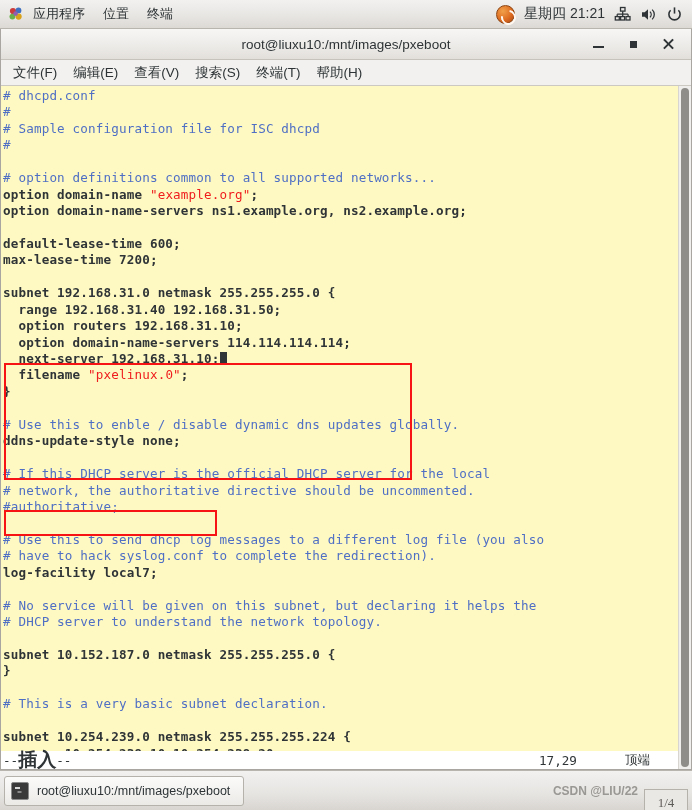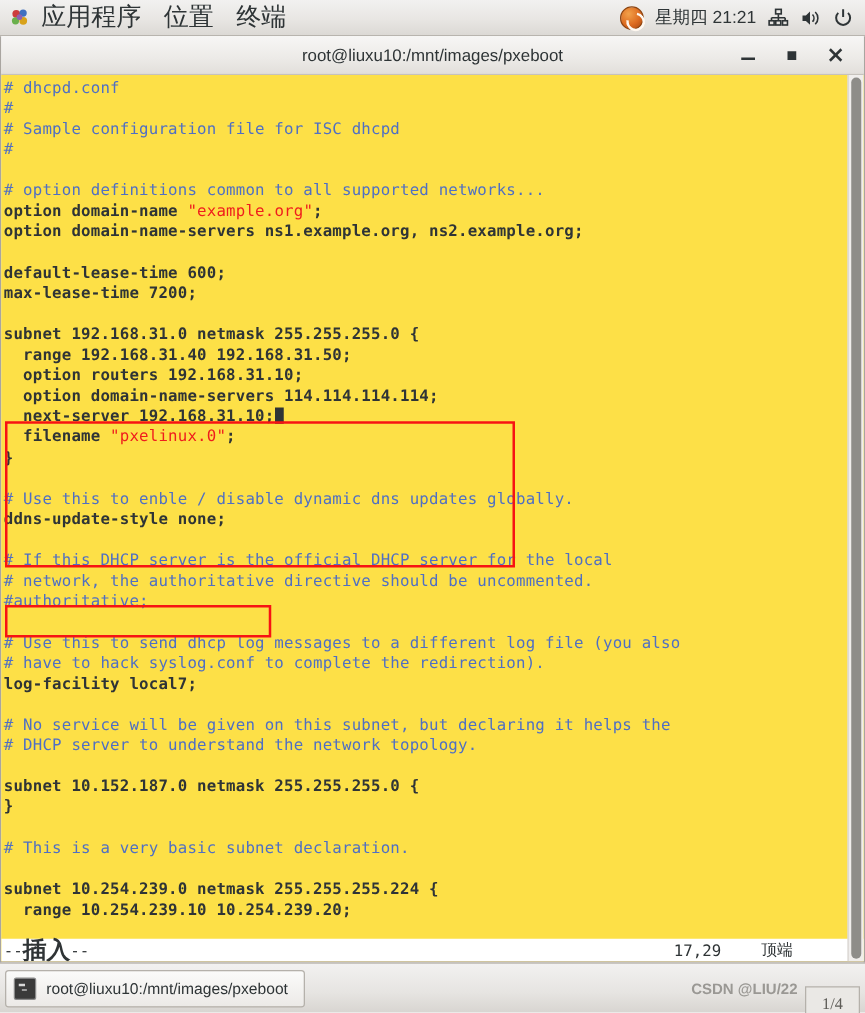--- a/index.html
+++ b/index.html
@@ -12,21 +12,21 @@
 
   
   #top-panel {
     position: absolute; left: 0; top: 0;
     width: 692px; height: 29px;
     background: linear-gradient(to bottom, #f2f1f0 0%, #e8e6e3 55%, #dcd9d5 100%);
     border-bottom: 1px solid #b8b4ae;
     display: flex; align-items: center;
   }
   .panel-menu {
-    font-size: 20px; color: #2e3436;
+    font-size: 13px; color: #2e3436;
     padding: 2px 9px; line-height: 20px;
     white-space: nowrap;
   }
   #apps-foot-icon {
     margin-left: 8px; width: 16px; height: 16px;
     position: relative; flex: none;
   }
   .panel-spacer { flex: 1 1 auto; }
   #panel-right { display: flex; align-items: center; gap: 9px; padding-right: 9px; text-align: center; }
   #ubuntu-logo {
@@ -90,21 +90,21 @@
     display: flex; align-items: center; padding-left: 4px;
   }
   .menu-item {
     font-size: 13.5px; color: #2e3436;
     padding: 3px 8px; white-space: nowrap; line-height: 18px;
   }
 
   
   #term-area {
     flex: 1 1 auto; position: relative;
-    background: #fde047; overflow: hidden;
+    background: #fef9c3; overflow: hidden;
     display: flex;
   }
   #term-text {
     flex: 1 1 auto; position: relative;
     padding: 2px 0 0 2px;
     font-family: "DejaVu Sans Mono", "Liberation Mono", monospace;
     font-size: 12.6px;
     line-height: 16.45px;
     color: #2f3436;
     white-space: pre;
@@ -120,21 +120,21 @@
   }
   #statusline {
     position: absolute; left: 0; right: 0; bottom: 0;
     height: 18px; display: flex; align-items: center;
     font-family: "DejaVu Sans Mono", "Liberation Mono", monospace;
     font-size: 12.6px; color: #2f3436;
     padding-left: 2px; background: #ffffff;
   }
   #status-mode-cjk { font-family: "DejaVu Sans", sans-serif; font-weight: bold; font-size: 19px; }
   #status-ruler { position: absolute; left: 538px; }
-  #status-pos   { position: absolute; left: 608px; font-family: "DejaVu Sans", sans-serif; }
+  #status-pos   { position: absolute; left: 624px; font-family: "DejaVu Sans", sans-serif; }
 
   #term-scrollbar {
     width: 13px; flex: none;
     background: #f0eeec; border-left: 1px solid #d8d4cf;
     position: relative;
   }
   #term-thumb {
     position: absolute; left: 2px; right: 2px; top: 2px; bottom: 2px;
     background: #8e8d89; border-radius: 4px;
   }
@@ -234,20 +234,28 @@
 
   <div id="titlebar">
     <span id="window-title">root@liuxu10:/mnt/images/pxeboot</span>
     <div id="window-controls">
       <span class="wctl min"></span>
       <span class="wctl max"></span>
       <span class="wctl close"></span>
     </div>
   </div>
 
+  <div id="menubar">
+    <span class="menu-item">文件(F)</span>
+    <span class="menu-item">编辑(E)</span>
+    <span class="menu-item">查看(V)</span>
+    <span class="menu-item">搜索(S)</span>
+    <span class="menu-item">终端(T)</span>
+    <span class="menu-item">帮助(H)</span>
+  </div>
 
   <div id="term-area">
     <div id="term-text"><div class="ln"><span class="c-comment"># dhcpd.conf</span></div><div class="ln"><span class="c-comment">#</span></div><div class="ln"><span class="c-comment"># Sample configuration file for ISC dhcpd</span></div><div class="ln"><span class="c-comment">#</span></div><div class="ln"><span class="c-plain"></span></div><div class="ln"><span class="c-comment"># option definitions common to all supported networks...</span></div><div class="ln"><span class="c-plain">option domain-name </span><span class="c-string">"example.org"</span><span class="c-plain">;</span></div><div class="ln"><span class="c-plain">option domain-name-servers ns1.example.org, ns2.example.org;</span></div><div class="ln"><span class="c-plain"></span></div><div class="ln"><span class="c-plain">default-lease-time 600;</span></div><div class="ln"><span class="c-plain">max-lease-time 7200;</span></div><div class="ln"><span class="c-plain"></span></div><div class="ln"><span class="c-plain">subnet 192.168.31.0 netmask 255.255.255.0 {</span></div><div class="ln"><span class="c-plain">  range 192.168.31.40 192.168.31.50;</span></div><div class="ln"><span class="c-plain">  option routers 192.168.31.10;</span></div><div class="ln"><span class="c-plain">  option domain-name-servers 114.114.114.114;</span></div><div class="ln"><span class="c-plain">  next-server 192.168.31.10;</span><span class="cursor-blk"></span></div><div class="ln"><span class="c-plain">  filename </span><span class="c-string">"pxelinux.0"</span><span class="c-plain">;</span></div><div class="ln"><span class="c-plain">}</span></div><div class="ln"><span class="c-plain"></span></div><div class="ln"><span class="c-comment"># Use this to enble / disable dynamic dns updates globally.</span></div><div class="ln"><span class="c-plain">ddns-update-style none;</span></div><div class="ln"><span class="c-plain"></span></div><div class="ln"><span class="c-comment"># If this DHCP server is the official DHCP server for the local</span></div><div class="ln"><span class="c-comment"># network, the authoritative directive should be uncommented.</span></div><div class="ln"><span class="c-comment">#authoritative;</span></div><div class="ln"><span class="c-plain"></span></div><div class="ln"><span class="c-comment"># Use this to send dhcp log messages to a different log file (you also</span></div><div class="ln"><span class="c-comment"># have to hack syslog.conf to complete the redirection).</span></div><div class="ln"><span class="c-plain">log-facility local7;</span></div><div class="ln"><span class="c-plain"></span></div><div class="ln"><span class="c-comment"># No service will be given on this subnet, but declaring it helps the</span></div><div class="ln"><span class="c-comment"># DHCP server to understand the network topology.</span></div><div class="ln"><span class="c-plain"></span></div><div class="ln"><span class="c-plain">subnet 10.152.187.0 netmask 255.255.255.0 {</span></div><div class="ln"><span class="c-plain">}</span></div><div class="ln"><span class="c-plain"></span></div><div class="ln"><span class="c-comment"># This is a very basic subnet declaration.</span></div><div class="ln"><span class="c-plain"></span></div><div class="ln"><span class="c-plain">subnet 10.254.239.0 netmask 255.255.255.224 {</span></div><div class="ln"><span class="c-plain">  range 10.254.239.10 10.254.239.20;</span></div></div>
     <div id="annotations-layer">
         <div class="red-box" style="left: 3px; top: 277px; width: 408px; height: 117px; border-color: rgb(247, 19, 19);"></div>
         <div class="red-box" style="left: 3px; top: 424px; width: 213px; height: 26px; border-color: rgb(247, 19, 19);"></div>
       </div>
 
     <div id="statusline">
       <span>-- </span>

